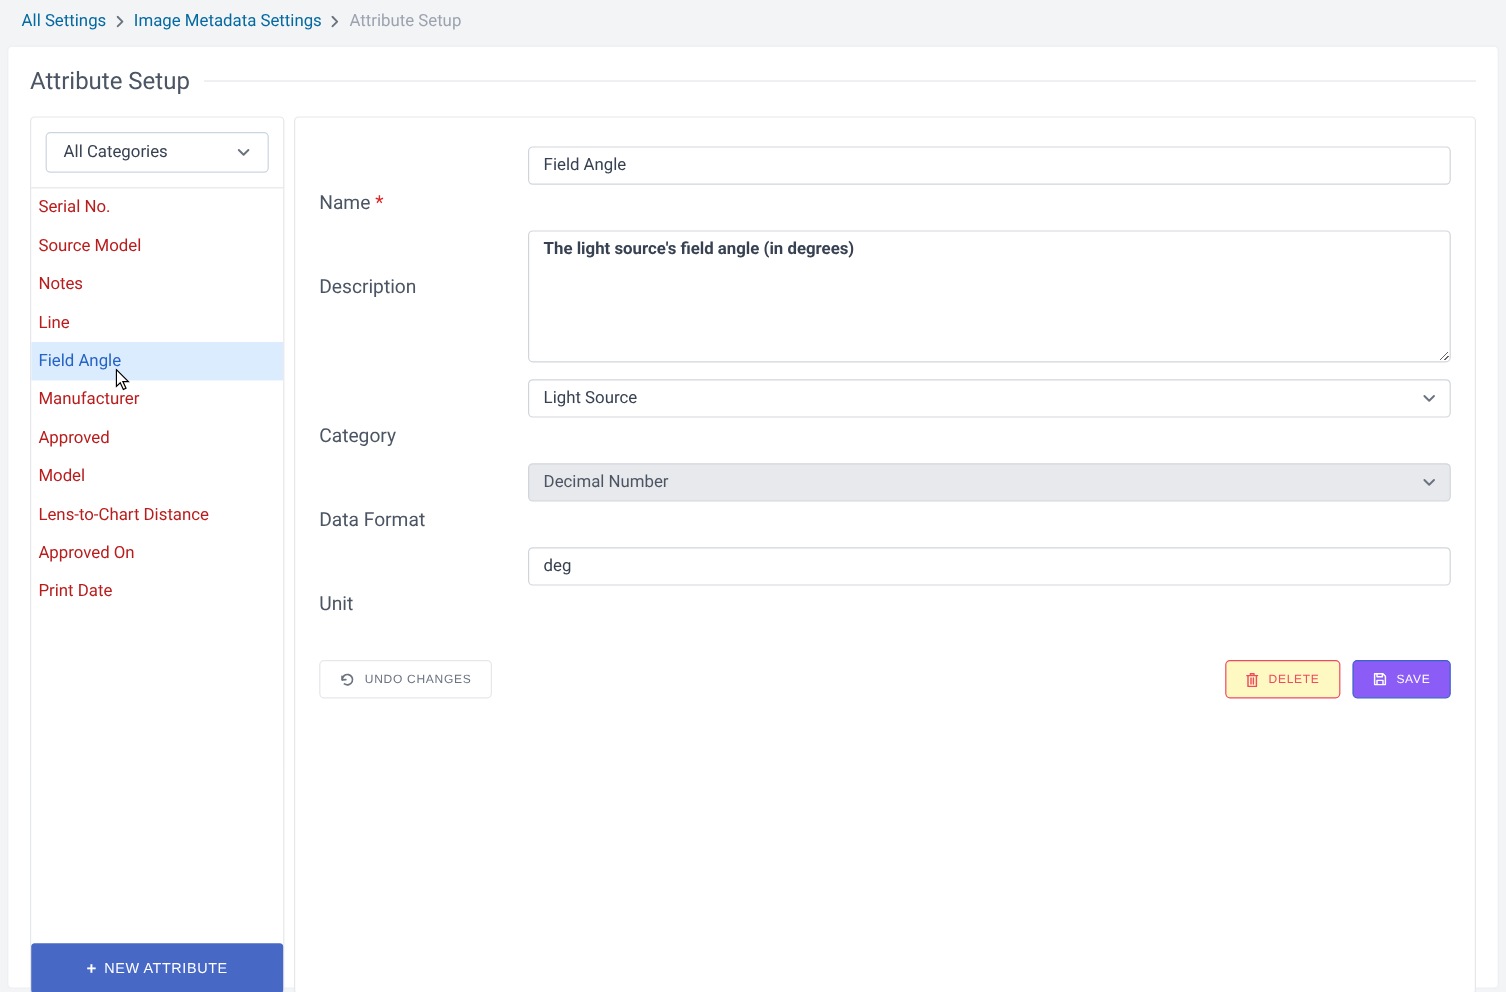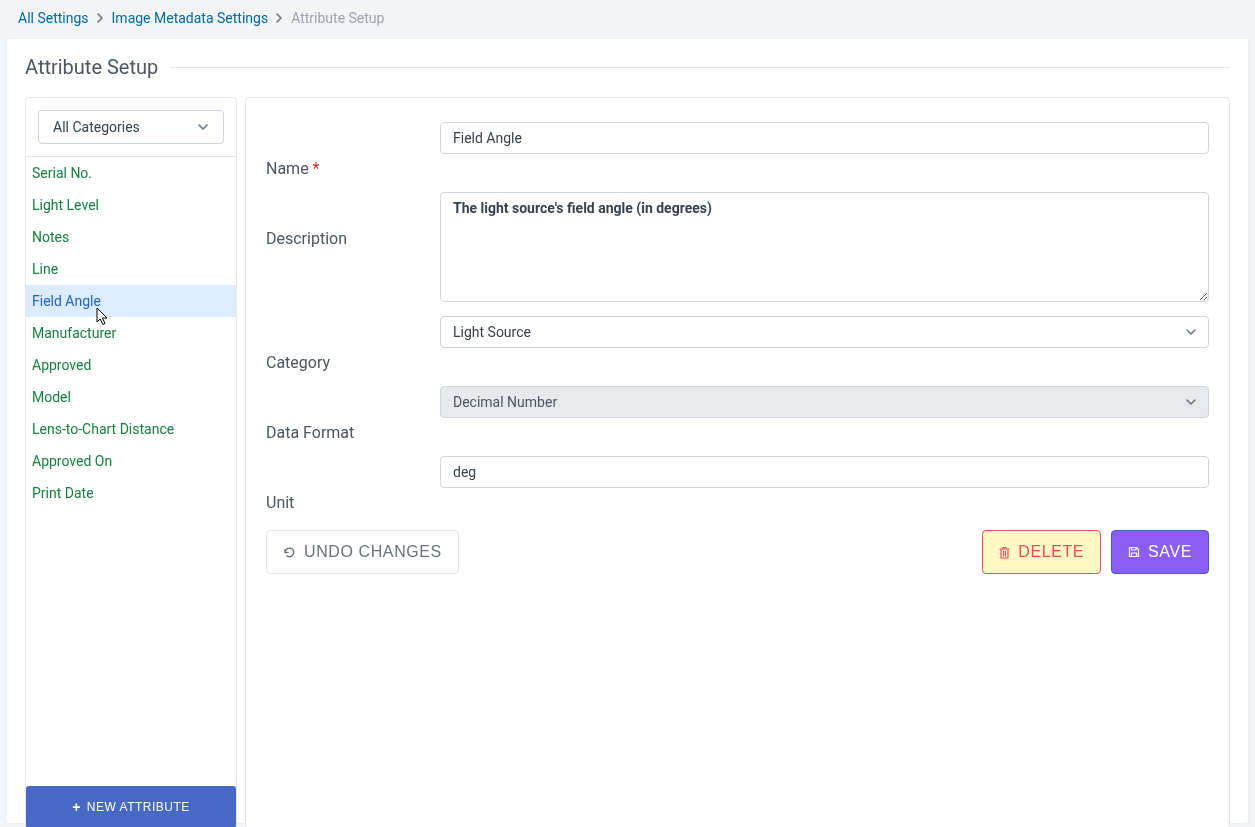--- a/index.html
+++ b/index.html
@@ -86,21 +86,21 @@
     color: #6b7280;
   }
   .attr-list {
     flex: 1;
     overflow-y: auto;
     border-top: 1px solid #e5e7eb;
   }
   .attr-item {
     padding: 8px 6px;
     font-size: 14px;
-    color: #15803d;
+    color: #b91c1c;
     cursor: pointer;
   }
   .attr-item.selected {
     background: #dbecff;
     color: #2563c4;
   }
   .sidebar-bottom {
     padding: 0;
   }
   .btn-new {
@@ -178,25 +178,26 @@
   .actions {
     display: flex;
     align-items: center;
     margin-top: 18px;
   }
   .btn {
     display: inline-flex;
     align-items: center;
     gap: 8px;
     border-radius: 4px;
-    height: 44px;
+    height: 32px;
     padding: 0 16px;
-    font-size: 16px;
+    font-size: 10px;
     letter-spacing: 0.6px;
     cursor: pointer;
+    margin-top: 20px;
   }
   .btn-undo {
     border: 1px solid #e5e7eb;
     background: #ffffff;
     color: #6b7280;
   }
   .spacer { flex: 1; }
   .btn-delete {
     border: 1px solid #ef4a5f;
     background: #fef9c3;
@@ -256,21 +257,21 @@
           <span>All Categories</span>
           <span class="caret">
             <svg width="12" height="8" viewBox="0 0 12 8">
                 <path d="M2 2 L6 6 L10 2" stroke="#6b7280" stroke-width="1.6" fill="none" stroke-linecap="round" stroke-linejoin="round"></path>
               </svg>
           </span>
         </div>
       </div>
       <div class="attr-list" id="attr-list">
           <div class="attr-item">Serial No.</div>
-          <div class="attr-item">Light Level</div>
+          <div class="attr-item">Source Model</div>
           <div class="attr-item">Notes</div>
           <div class="attr-item">Line</div>
           <div class="attr-item selected">Field Angle</div>
           <div class="attr-item">Manufacturer</div>
           <div class="attr-item">Approved</div>
           <div class="attr-item">Model</div>
           <div class="attr-item">Lens-to-Chart Distance</div>
           <div class="attr-item">Approved On</div>
           <div class="attr-item">Print Date</div>
         </div>

